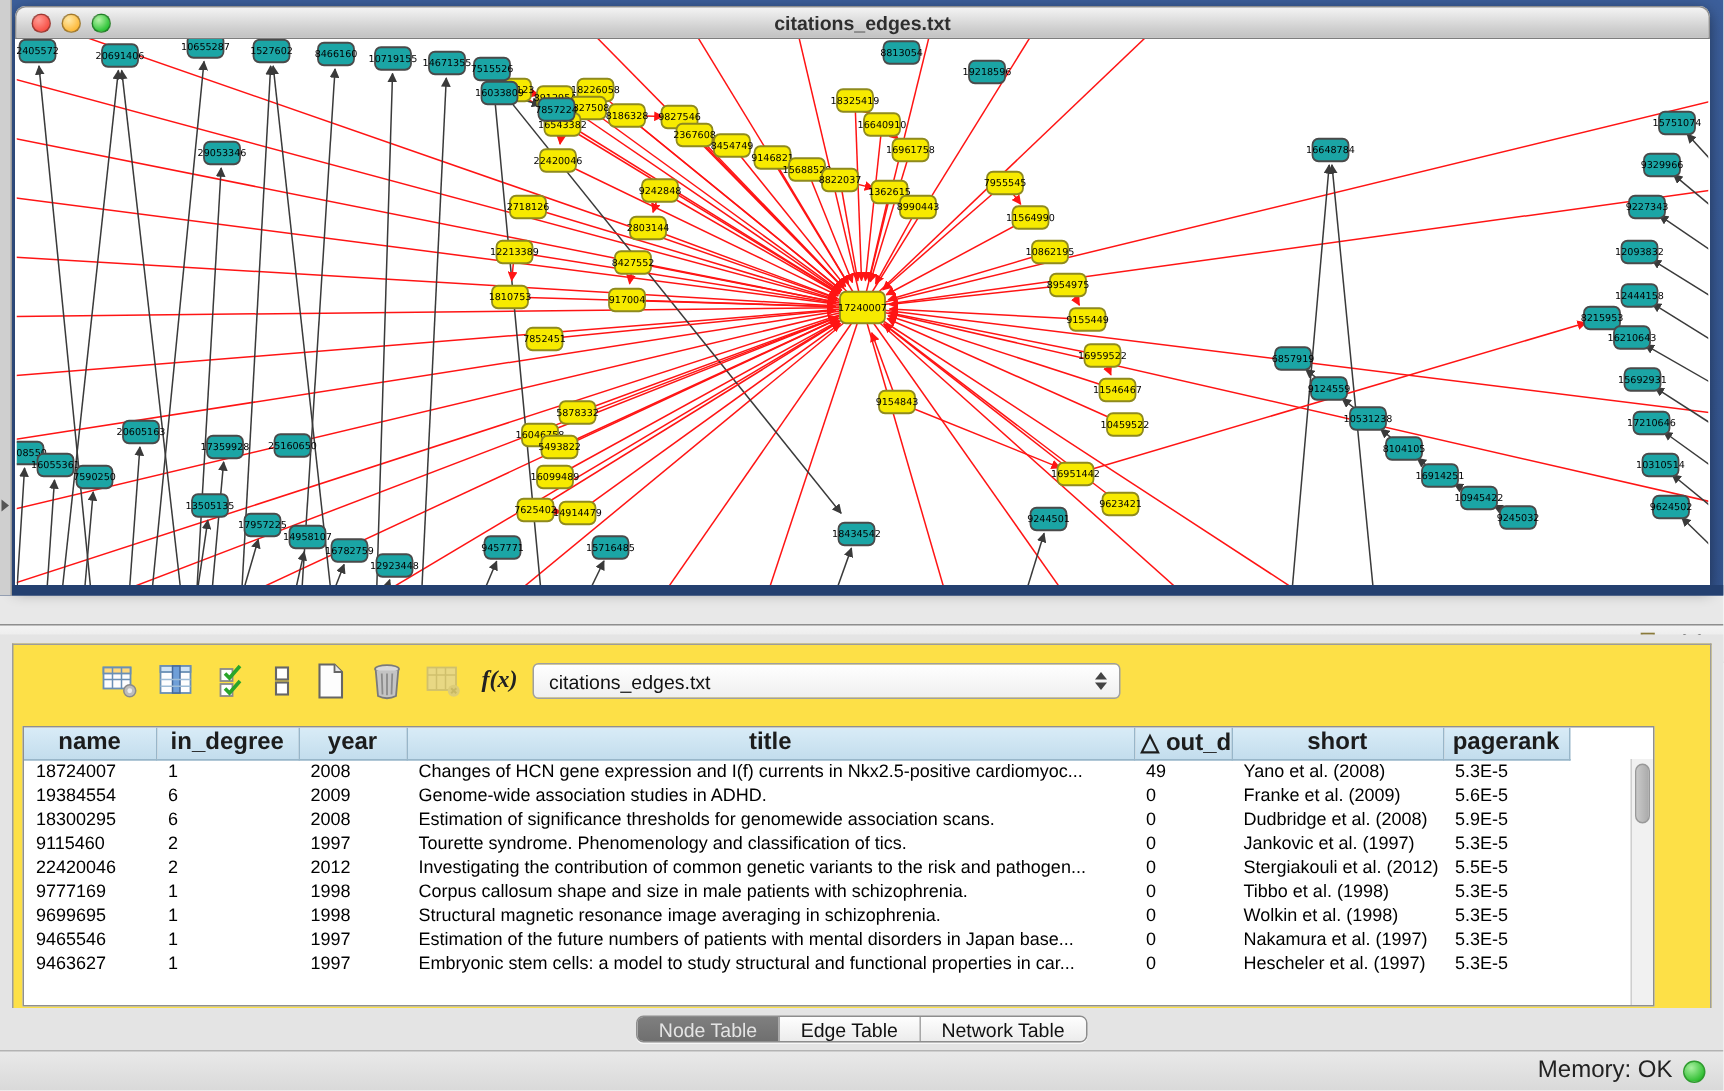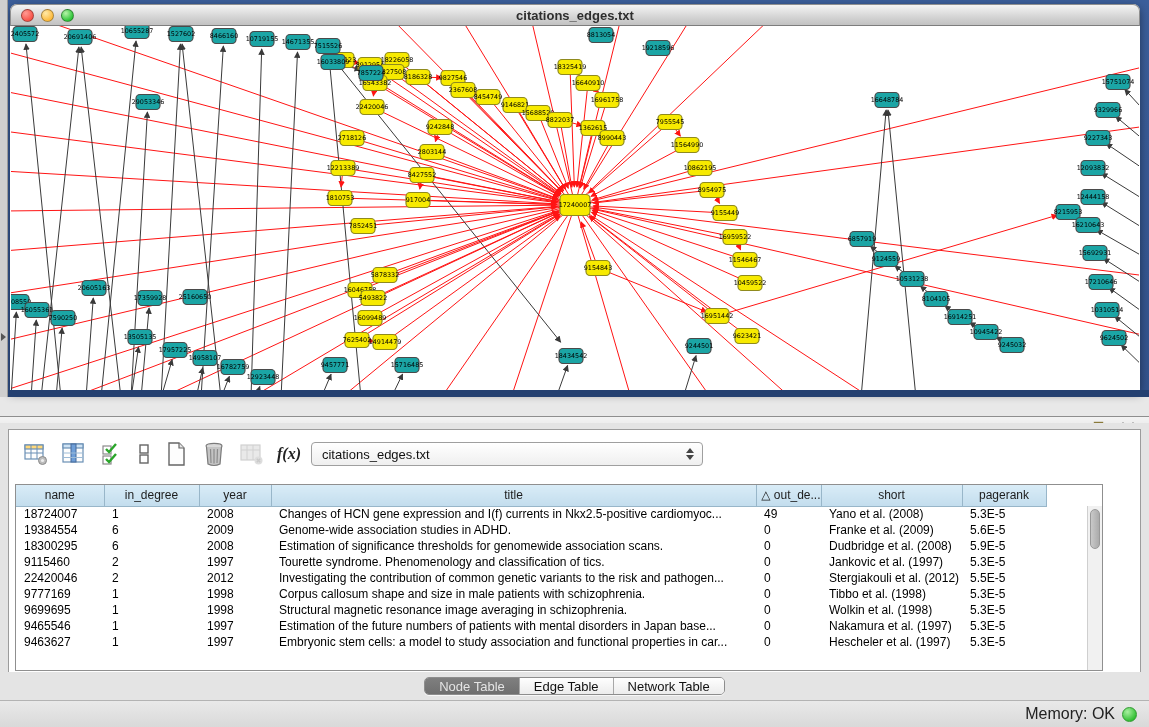--- a/index.html
+++ b/index.html
@@ -32,41 +32,41 @@
   .panel-header { position:absolute; left:0; top:416px; width:1149px; height:26px;
     background:linear-gradient(#f3f3f3,#dedede); border-top:1px solid #8e8e8e; border-bottom:1px solid #bdbdbd;
     display:flex; align-items:center; }
   .panel-header .ph-title { font-size:13px; color:#333; padding-left:12px; flex:1; }
   .ph-icons { display:flex; align-items:center; gap:12px; padding-right:14px; }
   .ph-icons svg { display:block; }
 
   
   .panel-body { position:absolute; left:0; top:423px; width:1149px; height:249px; background:#e4e4e4; }
   .panel-box { position:absolute; left:8px; top:6px; width:1133px; height:243px;
-    border:1px solid #9c9c9c; border-bottom:none; background:#ffffff; }
+    border:1px solid #9c9c9c; border-bottom:none; background:#fde047;padding-left:44px; }
   .toolbar { height:48px; display:flex; align-items:center; padding-left:12px; }
   .tool-btn { width:30px; height:30px; display:flex; align-items:center; justify-content:center; margin-right:8px; border-radius:4px; }
   .tool-btn.narrow { width:18px; }
   .tool-btn.disabled { opacity:.45; filter:grayscale(1); }
   .fx-label { font-family:"Liberation Serif", serif; font-style:italic; font-weight:bold; font-size:16px; color:#222; margin:0 10px 0 2px; }
   .combo { width:392px; height:24px; border:1px solid #9f9f9f; border-radius:4px;
     background:linear-gradient(#ffffff,#efefef); display:flex; align-items:center; padding:0 8px 0 10px;
     font-size:13px; color:#111; }
   .combo .combo-text { flex:1; overflow:hidden; white-space:nowrap; }
   .combo .arrows { display:flex; flex-direction:column; gap:2px; align-items:center; }
   .combo .arrows i { display:block; width:0; height:0; border-left:4px solid transparent; border-right:4px solid transparent; }
   .combo .arrows .up { border-bottom:5px solid #444; }
   .combo .arrows .down { border-top:5px solid #444; }
 
   
   .table-wrap { position:absolute; left:6px; top:54px; width:1088px; height:187px;
     background:#fff; border:1px solid #8f8f8f; overflow:hidden; }
   table.data { border-collapse:collapse; table-layout:fixed; width:1030px; font-size:12px; color:#000; }
   table.data th { height:21px; background:linear-gradient(#d9ecf7,#c3dded); border:1px solid #98b6c9; border-top:none;
-    font-weight:normal; font-size:12px; color:#1c1c1c; text-align:center; overflow:hidden; white-space:nowrap; }
+    font-weight:bold; font-size:16px; color:#1c1c1c; text-align:center; overflow:hidden; white-space:nowrap; }
   table.data th:first-child { border-left:none; }
   table.data th:nth-child(5) { text-align:right; padding-left:4px; }
   table.data td { height:16px; padding:0 4px 0 8px; white-space:nowrap; overflow:hidden; }
   table.data col.c1{width:88px;} table.data col.c2{width:95px;} table.data col.c3{width:72px;}
   table.data col.c4{width:485px;} table.data col.c5{width:65px;} table.data col.c6{width:141px;}
   table.data col.c7{width:84px;}
   .vscroll { position:absolute; right:0; top:21px; width:15px; height:166px; background:#f1f1f1; border-left:1px solid #cfcfcf; }
   .vscroll .thumb { position:absolute; left:2px; top:3px; width:10px; height:40px; background:linear-gradient(90deg,#c9c9c9,#ababab); border-radius:6px; border:1px solid #999; }
 
   
@@ -792,21 +792,21 @@
               <td>1997</td>
               <td>Estimation of the future numbers of patients with mental disorders in Japan base...</td>
               <td>0</td>
               <td>Nakamura et al. (1997)</td>
               <td>5.3E-5</td>
             </tr>
             <tr>
               <td>9463627</td>
               <td>1</td>
               <td>1997</td>
-              <td>Embryonic stem cells: a model to study association and functional properties in car...</td>
+              <td>Embryonic stem cells: a model to study structural and functional properties in car...</td>
               <td>0</td>
               <td>Hescheler et al. (1997)</td>
               <td>5.3E-5</td>
             </tr>
           </tbody>
       </table>
       <div class="vscroll">
         <div class="thumb"></div>
       </div>
     </div>

